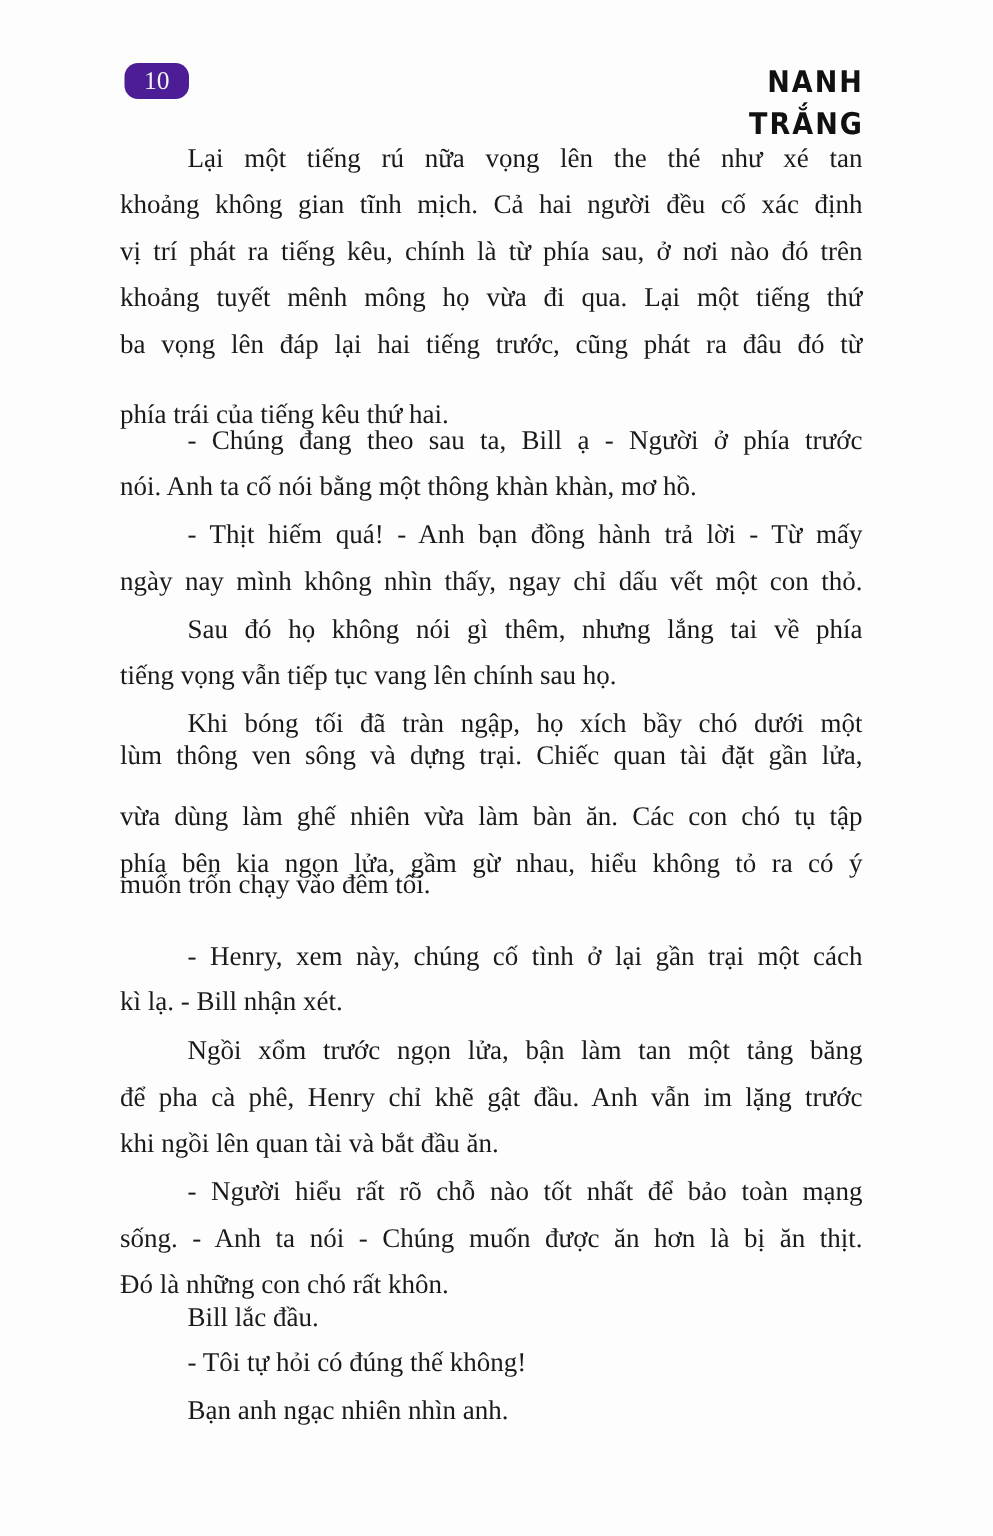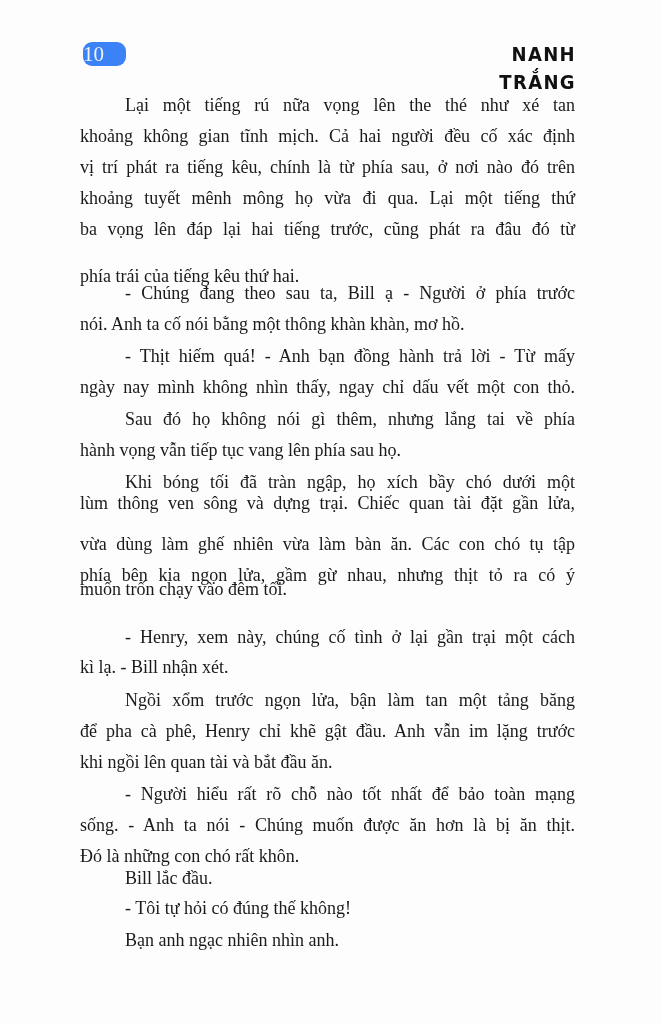--- a/index.html
+++ b/index.html
@@ -5,22 +5,22 @@
   html, body { margin: 0; padding: 0; }
   body {
     width: 662px; height: 1024px; overflow: hidden;
     background: #ffffff; position: relative;
     font-family: "Liberation Serif", "DejaVu Serif", serif;
     color: #1a1a1a;
   }
   .page { position: absolute; left: 0; top: 0; width: 662px; height: 1024px; background: #fdfdfd; }
   .page-badge {
     position: absolute; left: 83px; top: 42px; width: 43px; height: 24px;
-    background: #3b82f6; border-radius: 9px;
-    color: #f2f2f2; font-size: 21px; line-height: 24px; 
+    background: #4c1d95; border-radius: 9px;
+    color: #f2f2f2; font-size: 17px; line-height: 24px; text-align: center;
     font-family: "Liberation Serif", serif;
   }
   .running-title {
     position: absolute; left: 430px; top: 40px; width: 146px; text-align: right;
     font-family: "DejaVu Sans", sans-serif; font-weight: bold;
     font-size: 20px; letter-spacing: 1.5px; line-height: 28px;
     color: #111; transform: scaleX(0.9); transform-origin: right center;
   }
   .line {
     position: absolute; left: 80px; width: 495px;
@@ -43,25 +43,25 @@
     <div class="line" style="top:123px">khoảng không gian tĩnh mịch. Cả hai người đều cố xác định</div>
     <div class="line" style="top:154px">vị trí phát ra tiếng kêu, chính là từ phía sau, ở nơi nào đó trên</div>
     <div class="line" style="top:185px">khoảng tuyết mênh mông họ vừa đi qua. Lại một tiếng thứ</div>
     <div class="line" style="top:216px">ba vọng lên đáp lại hai tiếng trước, cũng phát ra đâu đó từ</div>
     <div class="line last" style="top:263px">phía trái của tiếng kêu thứ hai.</div>
     <div class="line indent" style="top:280px">- Chúng đang theo sau ta, Bill ạ - Người ở phía trước</div>
     <div class="line last" style="top:311px">nói. Anh ta cố nói bằng một thông khàn khàn, mơ hồ.</div>
     <div class="line indent" style="top:343px">- Thịt hiếm quá! - Anh bạn đồng hành trả lời - Từ mấy</div>
     <div class="line" style="top:374px">ngày nay mình không nhìn thấy, ngay chỉ dấu vết một con thỏ.</div>
     <div class="line indent" style="top:406px">Sau đó họ không nói gì thêm, nhưng lắng tai về phía</div>
-    <div class="line last" style="top:437px">hành vọng vẫn tiếp tục vang lên phía sau họ.</div>
+    <div class="line last" style="top:437px">tiếng vọng vẫn tiếp tục vang lên chính sau họ.</div>
     <div class="line indent" style="top:469px">Khi bóng tối đã tràn ngập, họ xích bầy chó dưới một</div>
     <div class="line" style="top:490px">lùm thông ven sông và dựng trại. Chiếc quan tài đặt gần lửa,</div>
     <div class="line" style="top:531px">vừa dùng làm ghế nhiên vừa làm bàn ăn. Các con chó tụ tập</div>
-    <div class="line" style="top:562px">phía bên kia ngọn lửa, gầm gừ nhau, nhưng thịt tỏ ra có ý</div>
+    <div class="line" style="top:562px">phía bên kia ngọn lửa, gầm gừ nhau, hiểu không tỏ ra có ý</div>
     <div class="line last" style="top:576px">muốn trốn chạy vào đêm tối.</div>
     <div class="line indent" style="top:624px">- Henry, xem này, chúng cố tình ở lại gần trại một cách</div>
     <div class="line last" style="top:654px">kì lạ. - Bill nhận xét.</div>
     <div class="line indent" style="top:687px">Ngồi xổm trước ngọn lửa, bận làm tan một tảng băng</div>
     <div class="line" style="top:718px">để pha cà phê, Henry chỉ khẽ gật đầu. Anh vẫn im lặng trước</div>
     <div class="line last" style="top:749px">khi ngồi lên quan tài và bắt đầu ăn.</div>
     <div class="line indent" style="top:781px">- Người hiểu rất rõ chỗ nào tốt nhất để bảo toàn mạng</div>
     <div class="line" style="top:812px">sống. - Anh ta nói - Chúng muốn được ăn hơn là bị ăn thịt.</div>
     <div class="line last" style="top:843px">Đó là những con chó rất khôn.</div>
     <div class="line indent last" style="top:865px">Bill lắc đầu.</div>

